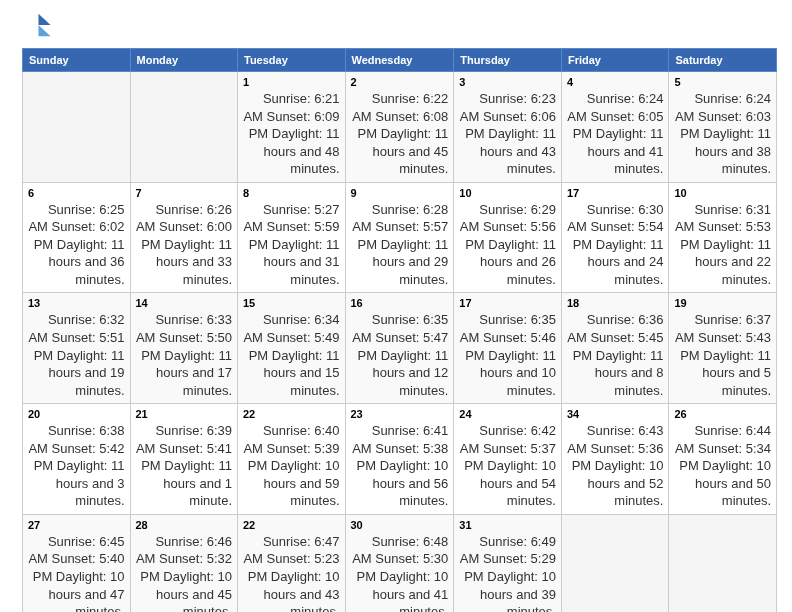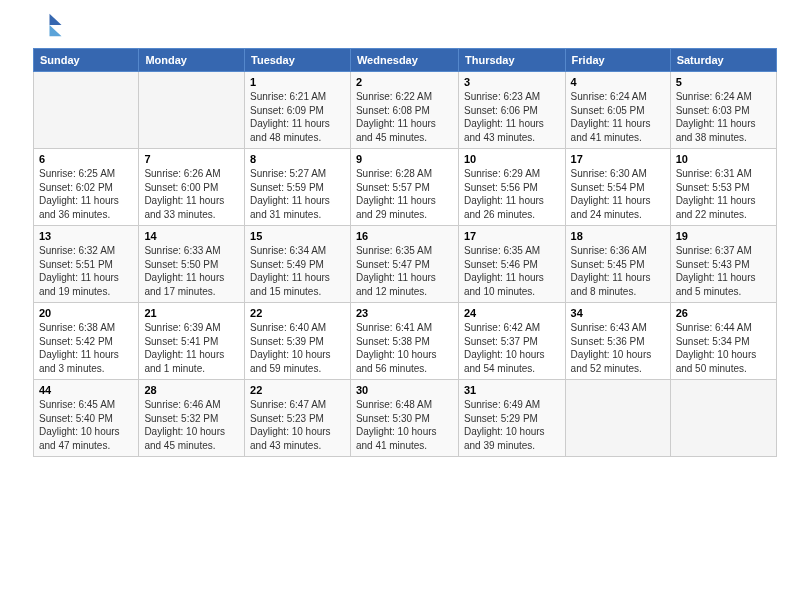--- a/index.html
+++ b/index.html
@@ -6,21 +6,21 @@
     body {
       font-family: Arial, sans-serif;
       background: #fff;
       width: 792px;
       height: 612px;
       overflow: hidden;
     }
     .page {
       width: 792px;
       height: 612px;
-      padding: 10px 15px 10px 33px;
+      padding: 10px 15px 10px 22px;
     }
     .header {
       display: flex;
       justify-content: space-between;
       align-items: flex-start;
       margin-bottom: 8px;
     }
     .logo {
       display: flex;
       align-items: center;
@@ -74,22 +74,23 @@
       background: #f9f9f9;
     }
     .day-number {
       font-weight: bold;
       font-size: 11px;
       display: block;
       margin-bottom: 2px;
     }
     .day-info {
       color: #333;
-      font-size: 10px;
+      font-size: 13px;
       line-height: 1.35;
+      text-align: right;
     }
     .empty {
       background: #f5f5f5 !important;
     }
     tbody tr:nth-child(even) td {
       background: #fff;
     }
     tbody tr:nth-child(odd) td {
       background: #efefef;
     }
@@ -289,21 +290,21 @@
           </td>
           <td>
             <span class="day-number">26</span>
             <div class="day-info">Sunrise: 6:44 AM
 Sunset: 5:34 PM
 Daylight: 10 hours and 50 minutes.</div>
           </td>
         </tr>
         <tr>
           <td>
-            <span class="day-number">44</span>
+            <span class="day-number">27</span>
             <div class="day-info">Sunrise: 6:45 AM
 Sunset: 5:40 PM
 Daylight: 10 hours and 47 minutes.</div>
           </td>
           <td>
             <span class="day-number">28</span>
             <div class="day-info">Sunrise: 6:46 AM
 Sunset: 5:32 PM
 Daylight: 10 hours and 45 minutes.</div>
           </td>

